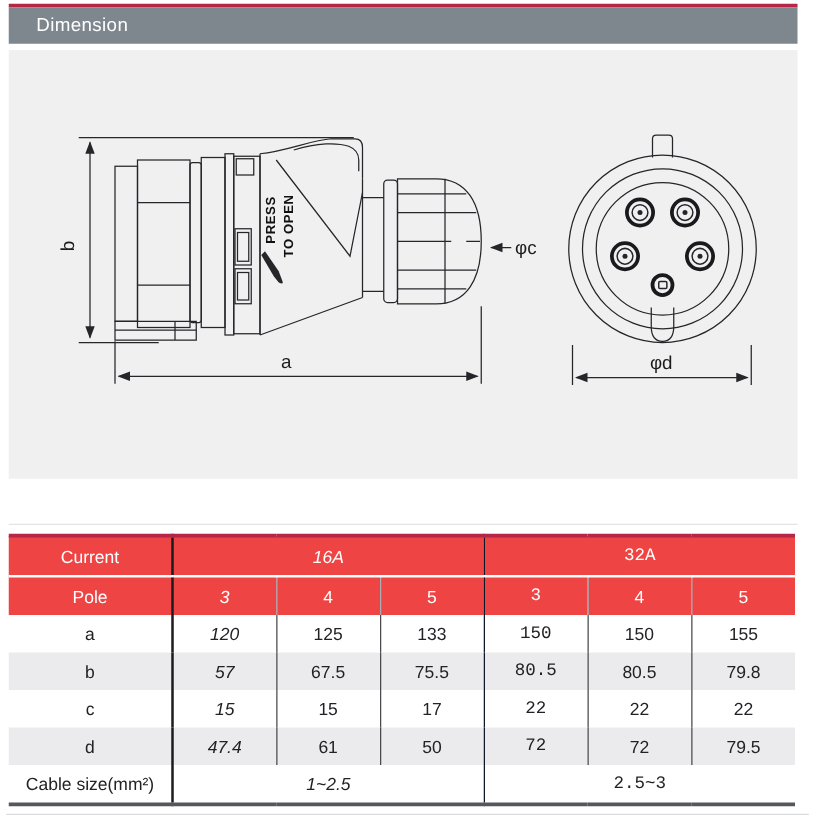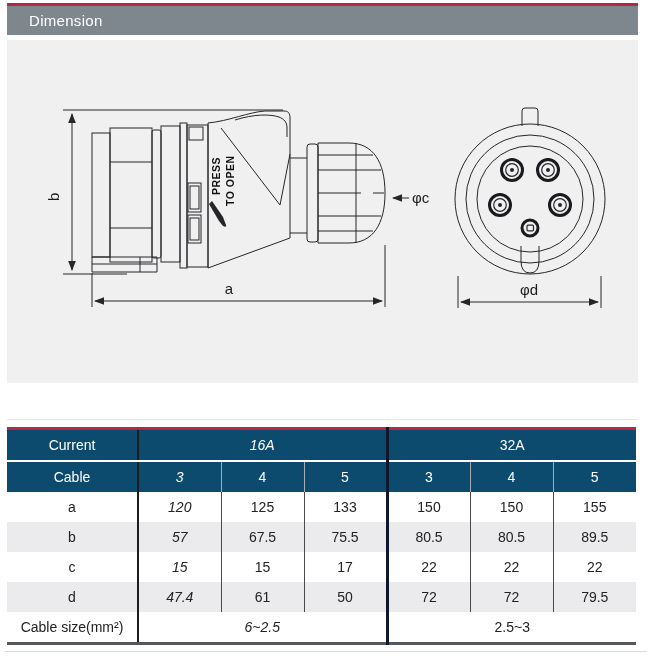--- a/index.html
+++ b/index.html
@@ -15,25 +15,25 @@
 
   .hairline{position:absolute;left:7px;top:419px;width:631px;height:1px;background:#e4e4e6;}
   .rule-bottom{position:absolute;left:5px;top:651px;width:642px;height:1px;background:#dcdcde;}
 
   
   .spec-wrap{position:absolute;left:7px;top:427px;width:629px;}
   table.spec{width:629px;border-collapse:collapse;table-layout:fixed;
              border-top:3px solid #b42746;border-bottom:3px solid #54575b;}
   table.spec td{height:30px;text-align:center;vertical-align:middle;
                 font-size:14px;color:#222226;padding:0;}
-  tr.hdr td{background:#0c4a6e;color:#ffffff;font-weight:400;}
+  tr.hdr td{background:#ef4444;color:#ffffff;font-weight:400;}
   tr.gaprow td{border-bottom:2px solid #ffffff;}
   tr.z td{background:#ebebed;}
   td.bL2{border-left:2px solid #1c1c1e;font-style:italic;}
-  td.bLg{border-left:3px solid #0f172a;}
+  td.bLg{border-left:1px solid #0f172a;font-family:Liberation Mono, monospace;}
   td.bLlight{border-left:1px solid #a7adb3;}
   td.bLdata{border-left:1px solid #4a4a4e;}
 
   
   .ln{stroke:#26262a;stroke-width:1;fill:none;}
   .dim{stroke:#26262a;stroke-width:1;fill:none;}
   .lbl{font-size:15px;fill:#1c1c1e;}
   .press{font-size:10.5px;font-weight:700;fill:#111;letter-spacing:.5px;}
 </style>
 </head>
@@ -181,21 +181,21 @@
           <col style="width:83px">
           <col style="width:83px">
       </colgroup>
       <tbody>
         <tr class="hdr gaprow">
           <td>Current</td>
           <td class="bL2" colspan="3">16A</td>
           <td class="bLg" colspan="3">32A</td>
         </tr>
         <tr class="hdr">
-          <td>Cable</td>
+          <td>Pole</td>
           <td class="bL2">3</td>
           <td class="bLlight">4</td>
           <td class="bLlight">5</td>
           <td class="bLg">3</td>
           <td class="bLlight">4</td>
           <td class="bLlight">5</td>
         </tr>
 
         <tr>
           <td>a</td>
@@ -206,21 +206,21 @@
           <td class="bLdata">150</td>
           <td class="bLdata">155</td>
         </tr>
         <tr class="z">
           <td>b</td>
           <td class="bL2">57</td>
           <td class="bLdata">67.5</td>
           <td class="bLdata">75.5</td>
           <td class="bLg">80.5</td>
           <td class="bLdata">80.5</td>
-          <td class="bLdata">89.5</td>
+          <td class="bLdata">79.8</td>
         </tr>
         <tr>
           <td>c</td>
           <td class="bL2">15</td>
           <td class="bLdata">15</td>
           <td class="bLdata">17</td>
           <td class="bLg">22</td>
           <td class="bLdata">22</td>
           <td class="bLdata">22</td>
         </tr>
@@ -229,21 +229,21 @@
           <td class="bL2">47.4</td>
           <td class="bLdata">61</td>
           <td class="bLdata">50</td>
           <td class="bLg">72</td>
           <td class="bLdata">72</td>
           <td class="bLdata">79.5</td>
         </tr>
 
         <tr>
           <td>Cable size(mm²)</td>
-          <td class="bL2" colspan="3">6~2.5</td>
+          <td class="bL2" colspan="3">1~2.5</td>
           <td class="bLg" colspan="3">2.5~3</td>
         </tr>
       </tbody>
     </table>
   </div>
 
   <div class="rule-bottom"></div>
 </div>
 
 </body></html>

